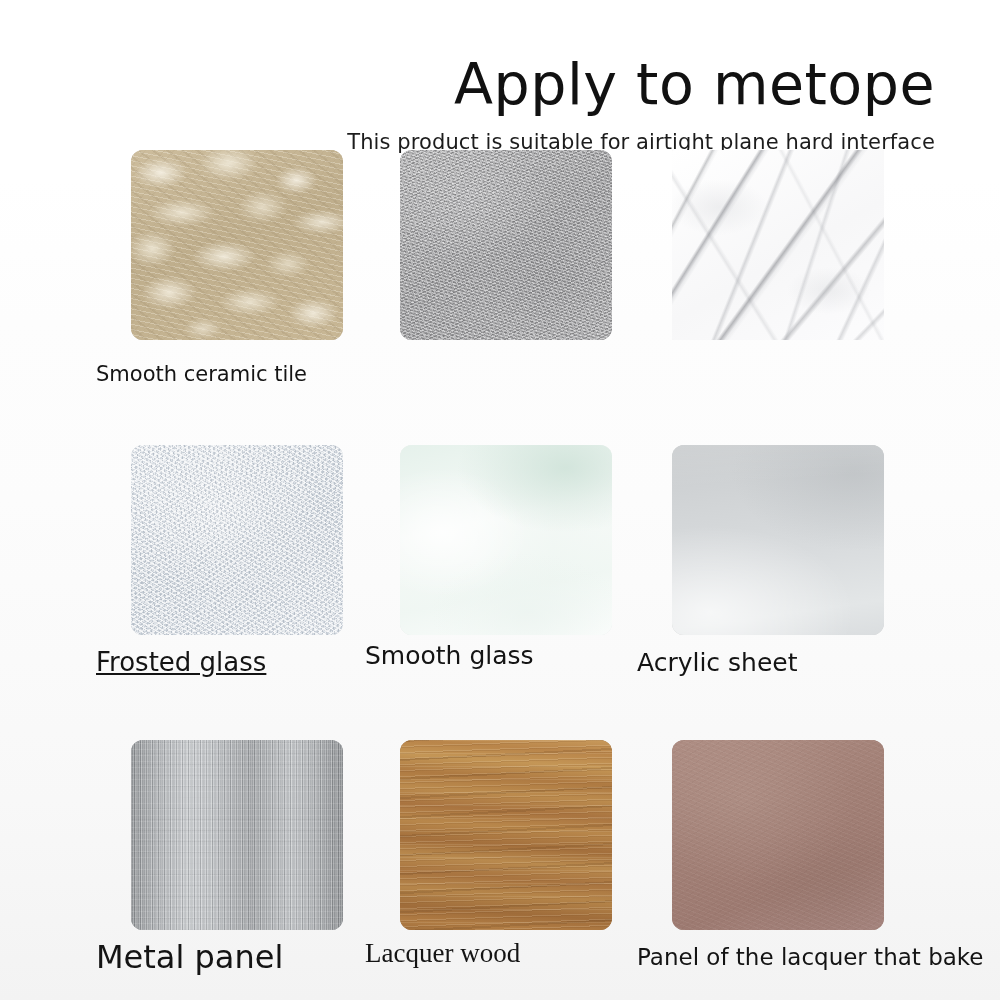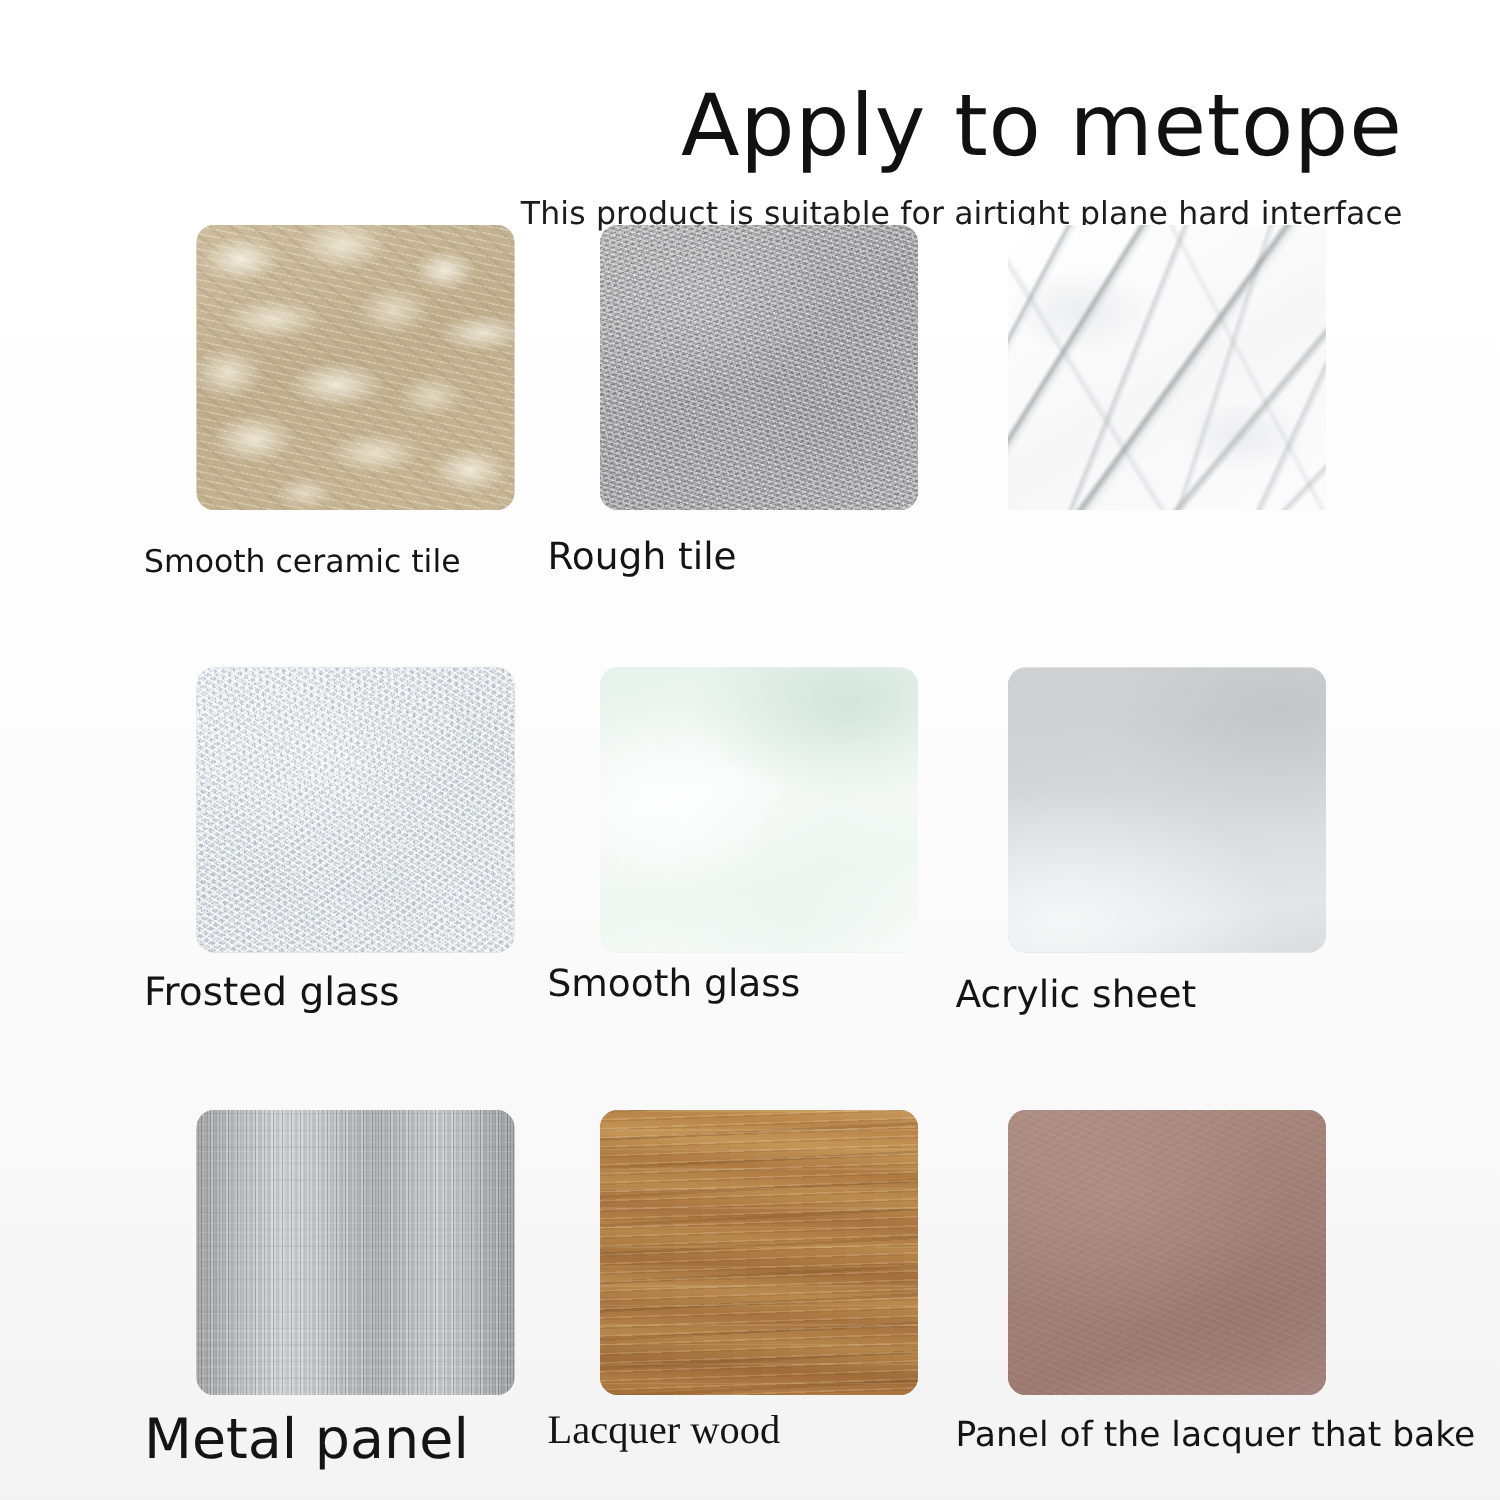--- a/index.html
+++ b/index.html
@@ -111,24 +111,24 @@
     color: #141414;
     font-family: "DejaVu Sans", sans-serif;
     font-weight: 400;
     white-space: nowrap;
   }
 
   
   .cap-a { top: 222px; font-size: 21px; }
   .cap-b { top: 216px; font-size: 25px; }
   .cap-c { top: 224px; font-size: 26px; }
-  .cap-d { top: 212px; font-size: 26px; }
+  .cap-d { top: 212px; font-size: 26px; text-decoration: underline; }
   .cap-e { top: 206px; font-size: 25px; }
   .cap-f { top: 213px; font-size: 25px; }
-  .cap-g { top: 208px; font-size: 37px; }
+  .cap-g { top: 208px; font-size: 32px; }
   .cap-h { top: 208px; font-size: 27px; font-family: Liberation Serif, serif; }
   .cap-i { top: 214px; font-size: 23px; }
 
   
 
   
   .tex-ceramic {
     background-color: #c3b291;
     background-image:
       radial-gradient(ellipse 38px 22px at 14% 12%, rgba(246,241,228,.92), rgba(246,241,228,0) 70%),
@@ -291,21 +291,20 @@
         </div>
         <div class="caption cap-a">Smooth ceramic tile</div>
       </div>
 
       <div class="cell col1">
         <div class="swatch-wrap">
           <div class="swatch">
             <div class="tex tex-roughtile"></div>
           </div>
         </div>
-        <div class="caption cap-b">Rough tile</div>
       </div>
 
       <div class="cell col2">
         <div class="swatch-wrap">
           <div class="swatch sharp">
             <div class="tex tex-marble"></div>
           </div>
         </div>
       </div>
 

